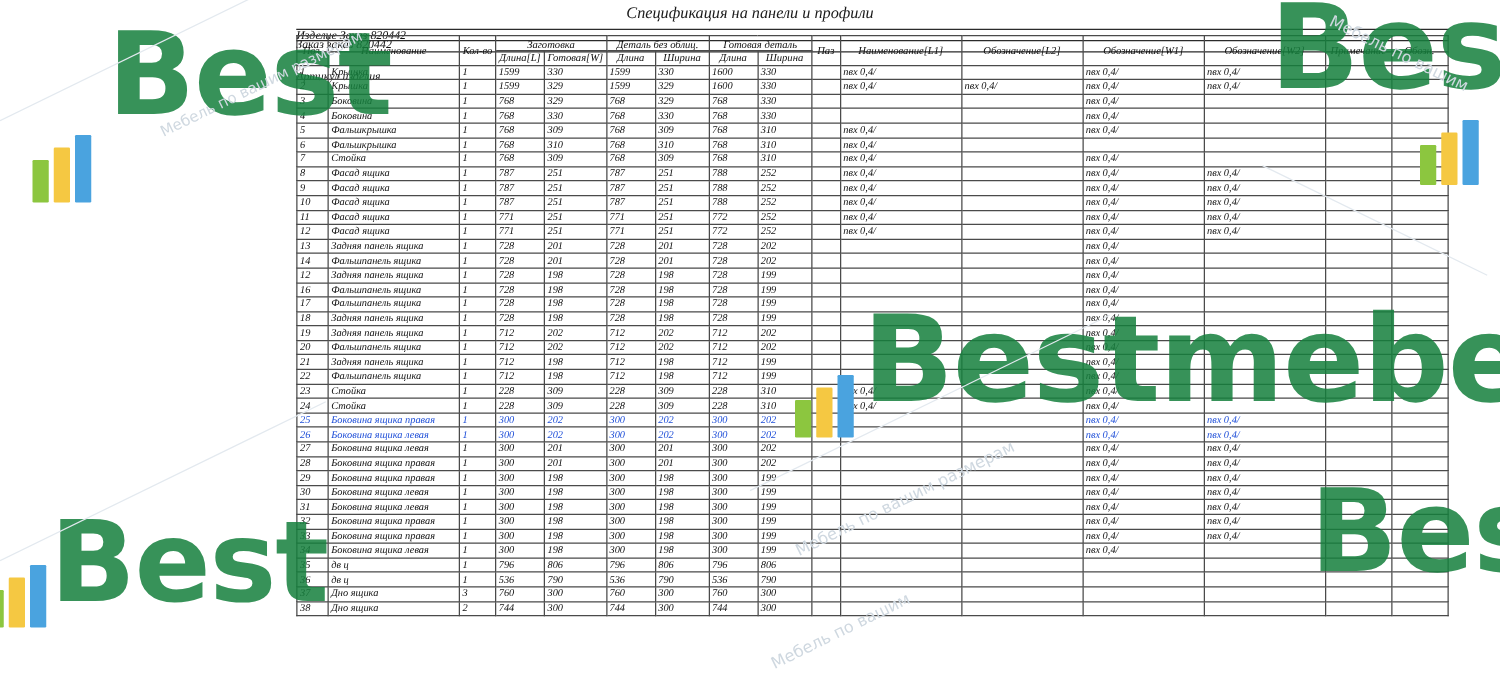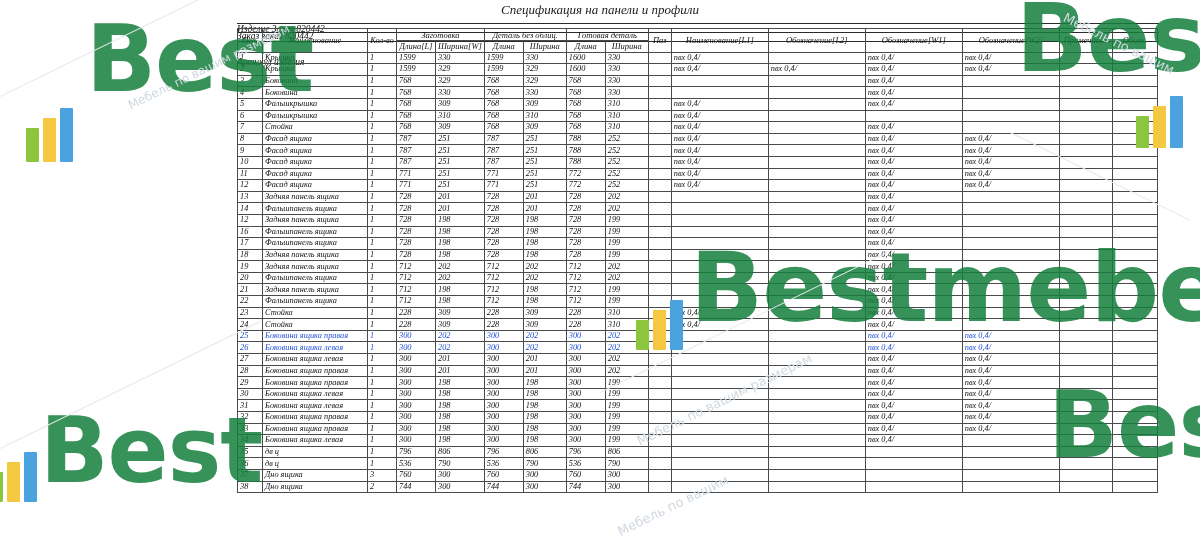--- a/index.html
+++ b/index.html
@@ -205,21 +205,21 @@
         <th class="c-gas" rowspan="2">Паз</th>
         <th class="c-desg" rowspan="2">Наименование[L1]</th>
         <th class="c-desg" rowspan="2">Обозначение[L2]</th>
         <th class="c-desg" rowspan="2">Обозначение[W1]</th>
         <th class="c-desg" rowspan="2">Обозначение[W2]</th>
         <th class="c-note" rowspan="2">Примечание</th>
         <th class="c-obozn" rowspan="2">Обозн.</th>
       </tr>
       <tr>
         <th class="c-len">Длина[L]</th>
-        <th class="c-wid">Ширина[W]</th>
+        <th class="c-wid">Готовая[W]</th>
         <th class="c-len">Длина</th>
         <th class="c-wid">Ширина</th>
         <th class="c-len">Длина</th>
         <th class="c-wid">Ширина</th>
       </tr>
     </thead>
     <tbody id="spec-body">
         <tr>
           <td class="c-pos">1</td>
           <td class="c-name">Крышка</td>

